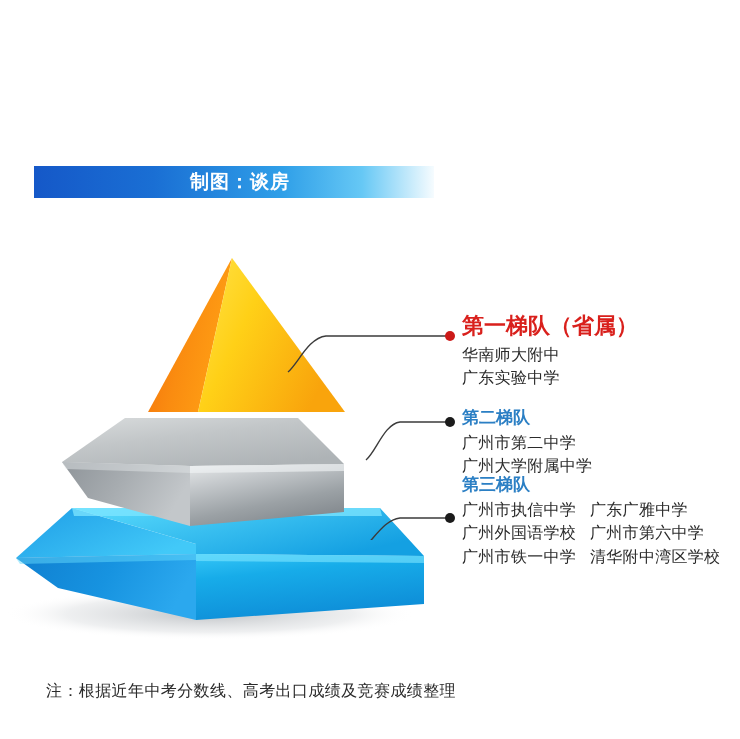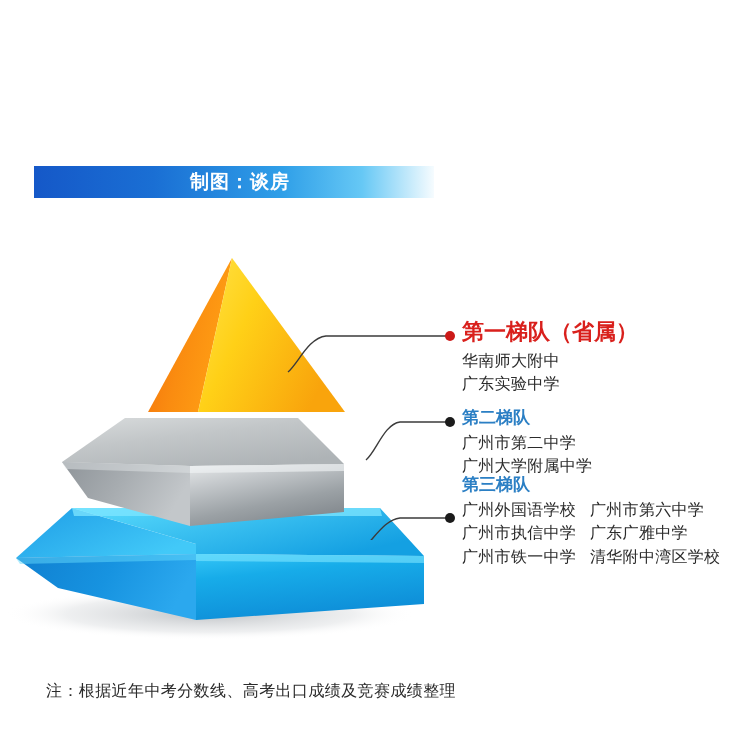--- a/index.html
+++ b/index.html
@@ -72,21 +72,21 @@
     width: 215px;
     height: 240px;
   }
 
   
   .tier {
     position: absolute;
     left: 462px;
     width: 278px;
   }
-  .tier-1 { top: 320px; font-family: Liberation Mono, monospace; }
+  .tier-1 { top: 312px; }
   .tier-2 { top: 407px; }
   .tier-3 { top: 474px; }
 
   .tier-heading {
     font-size: 17px;
     font-weight: 700;
     line-height: 1.25;
     white-space: nowrap;
     margin-bottom: 3px;
   }
@@ -245,25 +245,25 @@
       <span class="col">广州市第二中学</span>
     </div>
     <div class="school-line">
       <span class="col">广州大学附属中学</span>
     </div>
   </div>
 
   <div class="tier tier-3">
     <div class="tier-heading">第三梯队</div>
     <div class="school-line">
+      <span class="col col-a">广州市执信中学</span><span class="col">广东广雅中学</span>
+    </div>
+    <div class="school-line">
       <span class="col col-a">广州外国语学校</span><span class="col">广州市第六中学</span>
     </div>
     <div class="school-line">
-      <span class="col col-a">广州市执信中学</span><span class="col">广东广雅中学</span>
-    </div>
-    <div class="school-line">
       <span class="col col-a">广州市铁一中学</span><span class="col">清华附中湾区学校</span>
     </div>
   </div>
 
   <div class="footnote">注：根据近年中考分数线、高考出口成绩及竞赛成绩整理</div>
 
 </div>
 
 </body></html>

